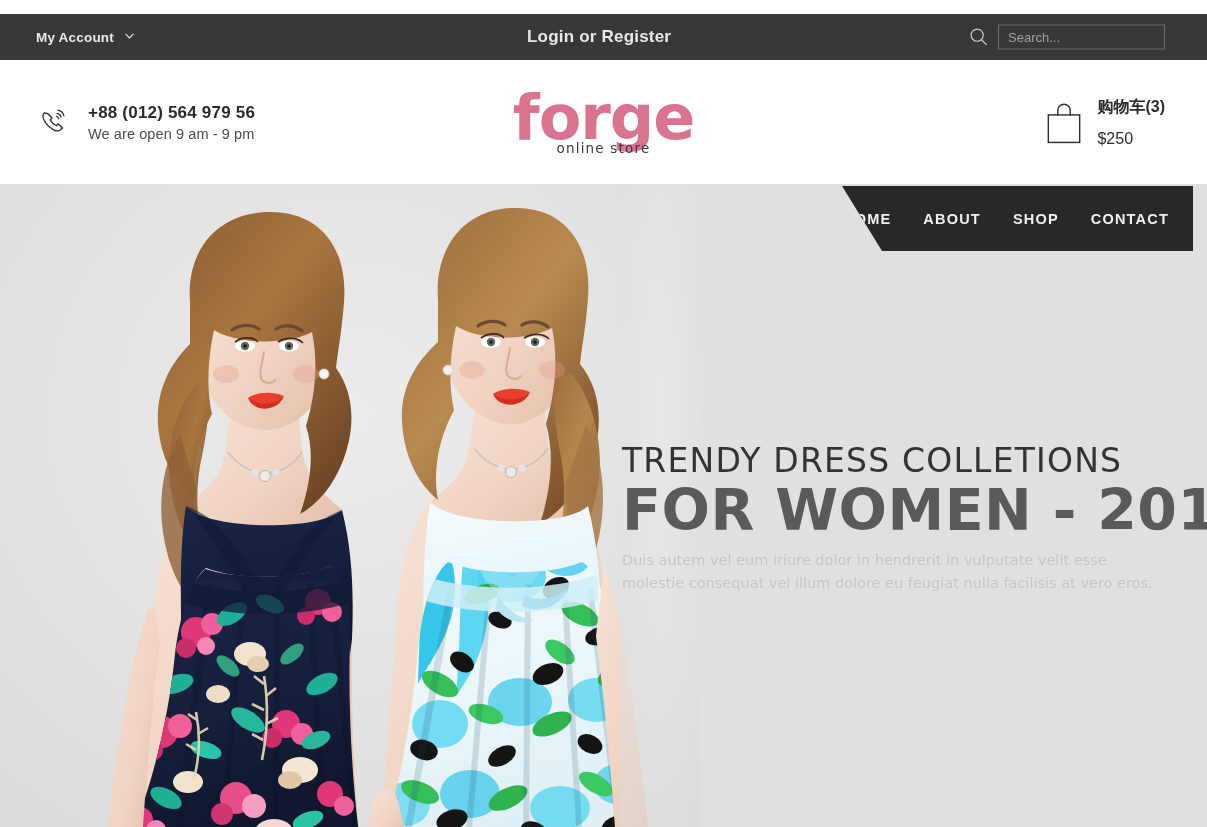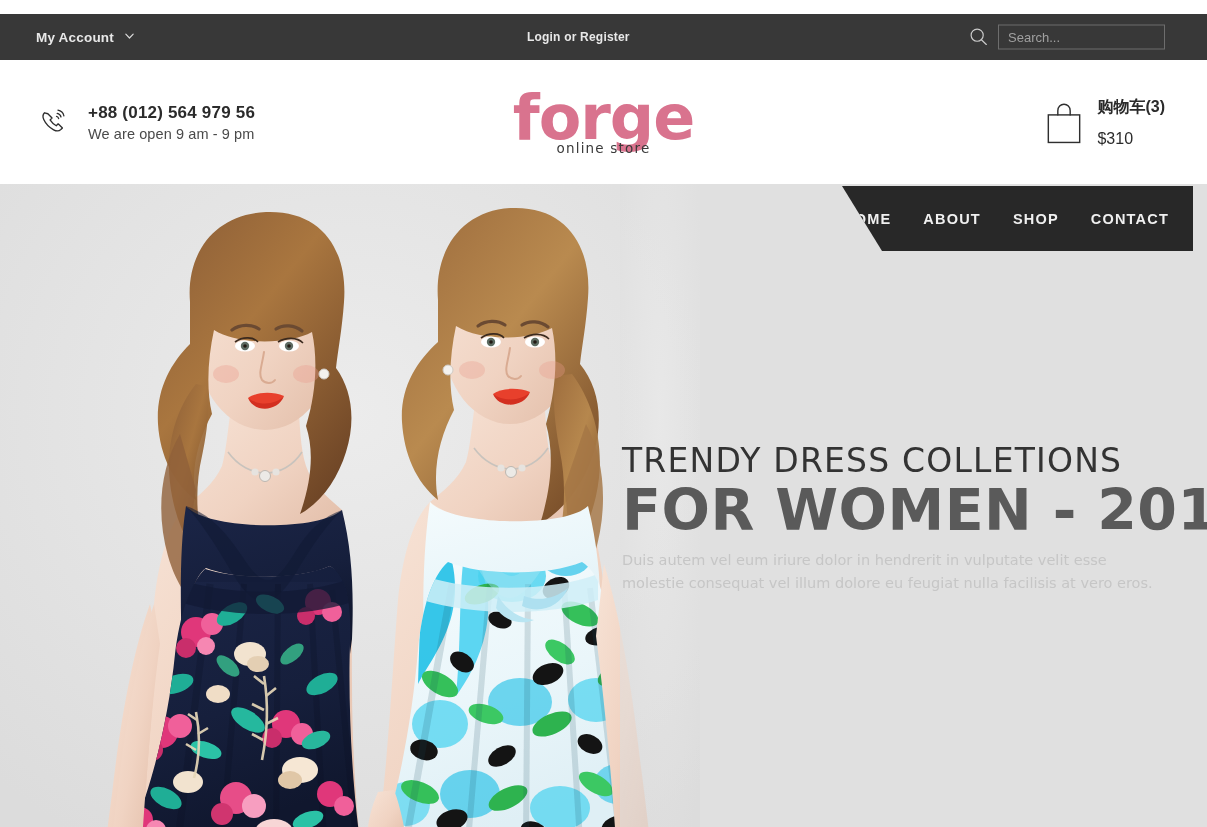--- a/index.html
+++ b/index.html
@@ -20,21 +20,21 @@
   .account {
     position:absolute; left:36px; top:50%; transform:translateY(-50%);
     display:flex; align-items:center; gap:10px;
     color:#e8e8e8; font-size:13.5px; font-weight:bold; letter-spacing:.2px;
     cursor:pointer;
   }
   .chev { display:block; width:9px; height:9px; position:relative; top:-2px; }
   .chev svg { display:block; }
   .loginreg {
     position:absolute; left:527px; top:50%; transform:translateY(-50%);
-    color:#e8e8e8; font-size:12px; font-weight:bold; letter-spacing:.2px;
+    color:#e8e8e8; font-size:17px; font-weight:bold; letter-spacing:.2px;
     cursor:pointer; white-space:nowrap;
   }
   .searchwrap {
     position:absolute; right:42px; top:50%; transform:translateY(-50%);
     display:flex; align-items:center; gap:8px;
   }
   .search-icon { width:22px; height:22px; cursor:pointer; display:block; }
   .search-input {
     width:167px; height:25px;
     background:transparent;
@@ -182,21 +182,21 @@
 
     <div class="cart">
       <span class="bag-icon">
         <svg viewBox="0 0 40 46" width="38" height="44" aria-hidden="true">
           <rect x="3.5" y="15" width="33" height="29" fill="none" stroke="#2f2f2f" stroke-width="1.5"></rect>
           <path d="M13.5 15 V10.5 C13.5 6.6 16.4 3.8 20 3.8 C23.6 3.8 26.5 6.6 26.5 10.5 V15" fill="none" stroke="#2f2f2f" stroke-width="1.5" stroke-linecap="round"></path>
         </svg>
       </span>
       <div class="cart-lines">
         <div class="cart-label">购物车(3)</div>
-        <div class="cart-total">$310</div>
+        <div class="cart-total">$250</div>
       </div>
     </div>
   </div>
 
   <div class="hero">
 
     <div class="hero-photo">
       <svg viewBox="0 0 700 657" width="700" height="657" preserveAspectRatio="xMidYMid slice" aria-hidden="true">
         <defs>
           <linearGradient id="skin" x1="0" y1="0" x2="1" y2="1">

